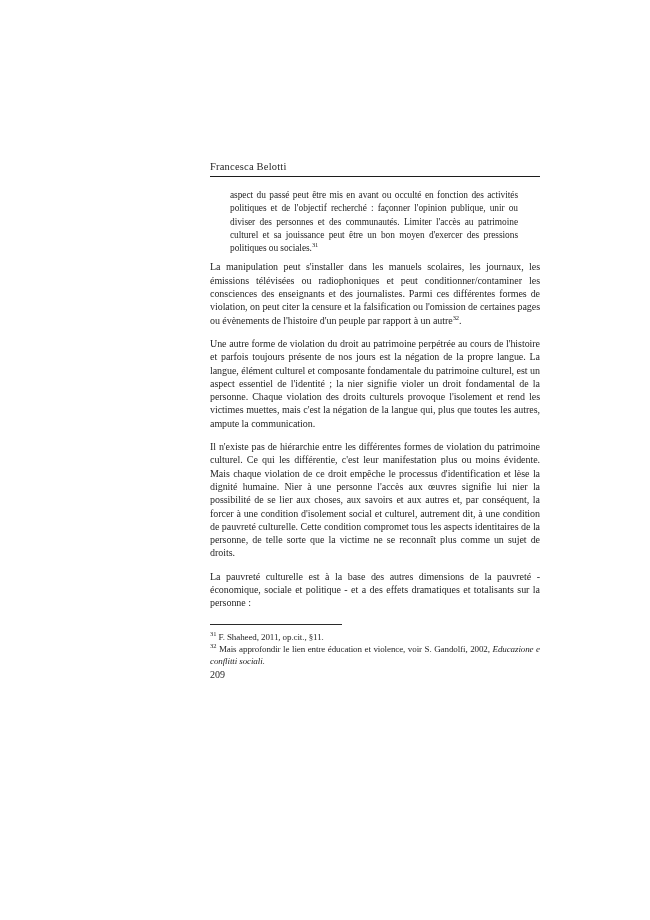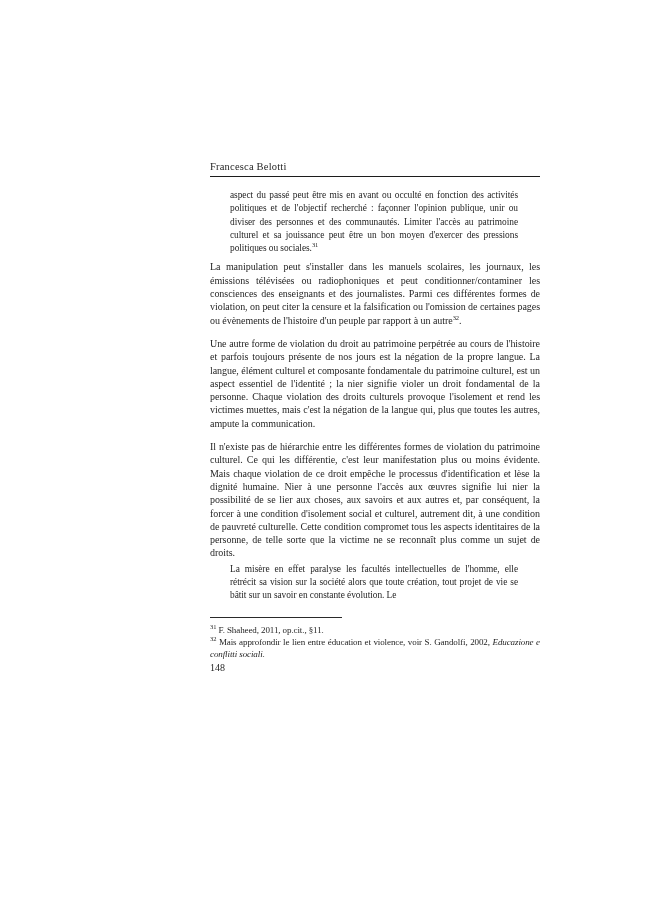--- a/index.html
+++ b/index.html
@@ -90,27 +90,27 @@
     <hr class="header-rule">
 
     <div class="bquote top"><span>aspect du passé peut être mis en avant ou occulté en fonction des activités politiques et de l'objectif recherché : façonner l'opinion publique, unir ou diviser des personnes et des communautés. Limiter l'accès au patrimoine culturel et sa jouissance peut être un bon moyen d'exercer des pressions politiques ou sociales.</span><sup class="fnref">31</sup></div>
 
     <p class="para first"><span>La manipulation peut s'installer dans les manuels scolaires, les journaux, les émissions télévisées ou radiophoniques et peut conditionner/contaminer les consciences des enseignants et des journalistes. Parmi ces différentes formes de violation, on peut citer la censure et la falsification ou l'omission de certaines pages ou évènements de l'histoire d'un peuple par rapport à un autre</span><sup class="fnref">32</sup><span>.</span></p>
 
     <p class="para gap">Une autre forme de violation du droit au patrimoine perpétrée au cours de l'histoire et parfois toujours présente de nos jours est la négation de la propre langue. La langue, élément culturel et composante fondamentale du patrimoine culturel, est un aspect essentiel de l'identité ; la nier signifie violer un droit fondamental de la personne. Chaque violation des droits culturels provoque l'isolement et rend les victimes muettes, mais c'est la négation de la langue qui, plus que toutes les autres, ampute la communication.</p>
 
     <p class="para gap">Il n'existe pas de hiérarchie entre les différentes formes de violation du patrimoine culturel. Ce qui les différentie, c'est leur manifestation plus ou moins évidente. Mais chaque violation de ce droit empêche le processus d'identification et lèse la dignité humaine. Nier à une personne l'accès aux œuvres signifie lui nier la possibilité de se lier aux choses, aux savoirs et aux autres et, par conséquent, la forcer à une condition d'isolement social et culturel, autrement dit, à une condition de pauvreté culturelle. Cette condition compromet tous les aspects identitaires de la personne, de telle sorte que la victime ne se reconnaît plus comme un sujet de droits.</p>
 
+    <p class="para gap">La pauvreté culturelle est à la base des autres dimensions de la pauvreté - économique, sociale et politique - et a des effets dramatiques et totalisants sur la personne :</p>
 
-    <div class="bquote bottom">La misère en effet paralyse les facultés intellectuelles de l'homme, elle rétrécit sa vision sur la société alors que toute création, tout projet de vie se bâtit sur un savoir en constante évolution. Le</div>
 
     <div class="footnote-block">
       <hr class="fn-rule">
 
       <div class="footnote"><sup class="fnref">31</sup><span> F. Shaheed, 2011, op.cit., §11.</span></div>
 
       <div class="footnote"><sup class="fnref">32</sup><span> Mais approfondir le lien entre éducation et violence, voir S. Gandolfi, 2002, </span><span class="italic">Educazione e conflitti sociali</span><span>.</span></div>
 
-      <div class="page-number">148</div>
+      <div class="page-number">209</div>
     </div>
 
   </div>
 </div>
 
 </body></html>

